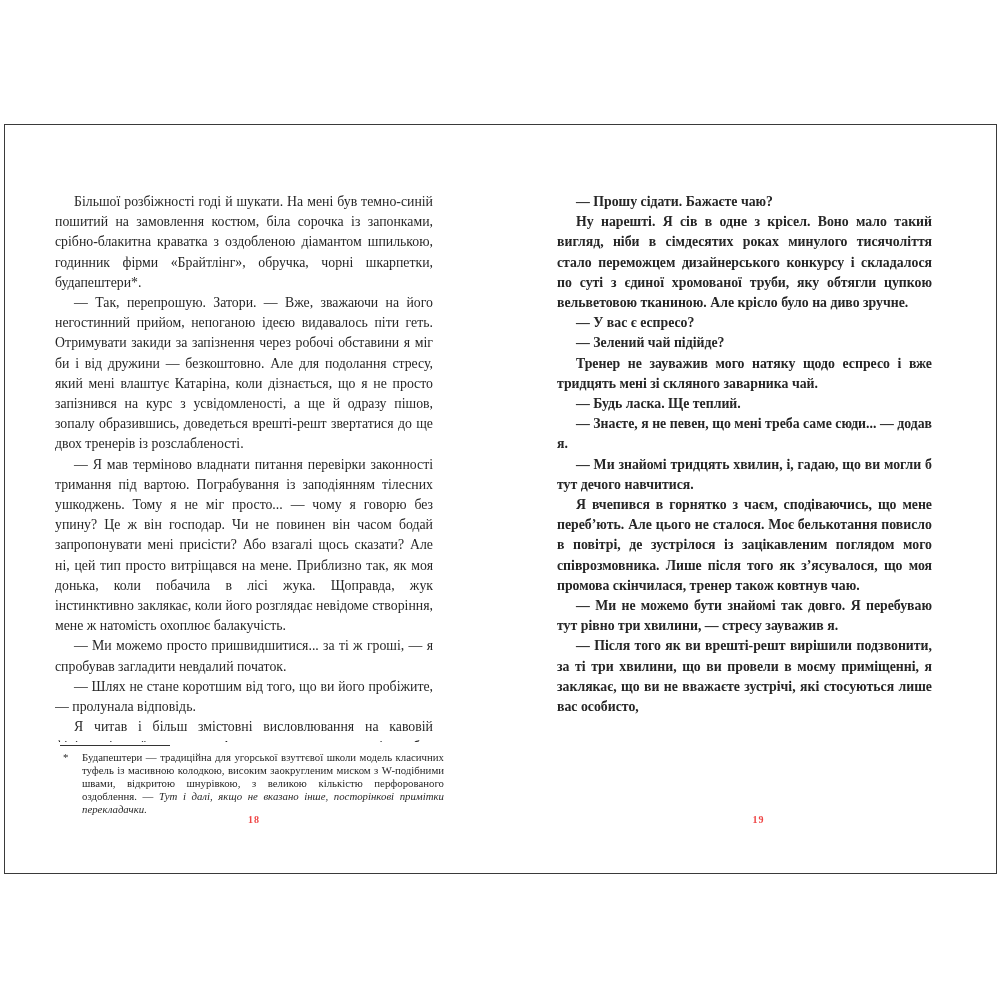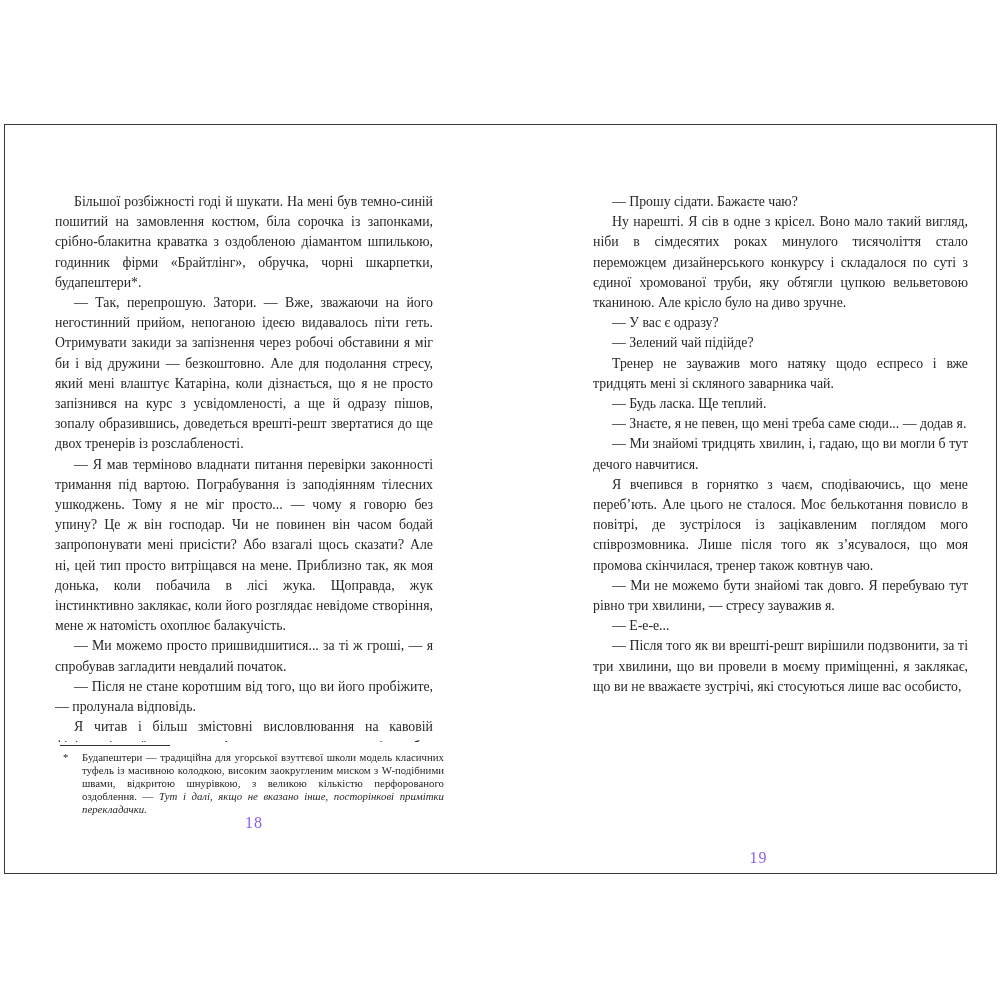--- a/index.html
+++ b/index.html
@@ -18,21 +18,21 @@
   .column {
     position: absolute;
     font-family: "Liberation Serif", "DejaVu Serif", serif;
     font-size: 13.8px;
     line-height: 20.2px;
     color: #262626;
     text-align: justify;
   }
   .column p { margin: 0; text-indent: 19px; }
   .col-left  { left: 55px;  top: 192px; width: 378px; height: 550px; overflow: hidden; }
-  .col-right { left: 593px; top: 192px; width: 375px; height: 614px; overflow: hidden; }
+  .col-right { left: 557px; top: 192px; width: 375px; height: 614px; overflow: hidden; font-weight: bold; }
   .fn-rule {
     position: absolute;
     left: 60px; top: 745px;
     width: 110px; height: 0;
     border-top: 1.4px solid #333333;
   }
   .footnote {
     position: absolute;
     left: 60px; top: 751px;
     width: 384px;
@@ -46,57 +46,57 @@
   }
   .fn-marker {
     position: absolute;
     left: 3px; top: 0;
     font-style: normal;
   }
   .footnote em { font-style: italic; }
   .pagenum {
     position: absolute;
     font-family: "Liberation Serif", "DejaVu Serif", serif;
-    font-size: 16px;
+    font-size: 10px;
     letter-spacing: 1px;
-    color: #8b5cf6;
+    color: #ef4444;
     text-align: center;
+    font-weight: bold;
   }
   .pn-left  { left: 65px;  top: 814px; width: 378px; }
-  .pn-right { left: 571px; top: 849px; width: 375px; text-align: center; }
+  .pn-right { left: 571px; top: 814px; width: 375px; text-align: center; }
 </style>
 </head>
 <body>
 
 <div class="frame"></div>
 
 <div class="column col-left">
   <p>Більшої розбіжності годі й шукати. На мені був темно-синій пошитий на замовлення костюм, біла сорочка із запонками, срібно-блакитна краватка з оздобленою діамантом шпилькою, годинник фірми «Брайтлінг», обручка, чорні шкарпетки, будапештери*.</p>
   <p>— Так, перепрошую. Затори. — Вже, зважаючи на його негостинний прийом, непоганою ідеєю видавалось піти геть. Отримувати закиди за запізнення через робочі обставини я міг би і від дружини — безкоштовно. Але для подолання стресу, який мені влаштує Катаріна, коли дізнається, що я не просто запізнився на курс з усвідомленості, а ще й одразу пішов, зопалу образившись, доведеться врешті-решт звертатися до ще двох тренерів із розслабленості.</p>
   <p>— Я мав терміново владнати питання перевірки законності тримання під вартою. Пограбування із заподіянням тілесних ушкоджень. Тому я не міг просто... — чому я говорю без упину? Це ж він господар. Чи не повинен він часом бодай запропонувати мені присісти? Або взагалі щось сказати? Але ні, цей тип просто витріщався на мене. Приблизно так, як моя донька, коли побачила в лісі жука. Щоправда, жук інстинктивно заклякає, коли його розглядає невідоме створіння, мене ж натомість охоплює балакучість.</p>
   <p>— Ми можемо просто пришвидшитися... за ті ж гроші, — я спробував загладити невдалий початок.</p>
-  <p>— Після не стане коротшим від того, що ви його пробіжите, — пролунала відповідь.</p>
+  <p>— Шлях не стане коротшим від того, що ви його пробіжите, — пролунала відповідь.</p>
   <p>Я читав і більш змістовні висловлювання на кавовій філіжанці своєї секретарки. Але словам цього типа навіть добра кава не зарадила б. Годі й думати про гірший старт.</p>
 </div>
 
 <div class="fn-rule"></div>
 
 <div class="footnote">
   <span class="fn-marker">*</span><span>Будапештери — традиційна для угорської взуттєвої школи модель класичних туфель із масивною колодкою, високим заокругленим миском з W-подібними швами, відкритою шнурівкою, з великою кількістю перфорованого оздоблення. — </span><em>Тут і далі, якщо не вказано інше, посторінкові примітки перекладачки.</em>
 </div>
 
 <div class="column col-right">
   <p>— Прошу сідати. Бажаєте чаю?</p>
   <p>Ну нарешті. Я сів в одне з крісел. Воно мало такий вигляд, ніби в сімдесятих роках минулого тисячоліття стало переможцем дизайнерського конкурсу і складалося по суті з єдиної хромованої труби, яку обтягли цупкою вельветовою тканиною. Але крісло було на диво зручне.</p>
-  <p>— У вас є одразу?</p>
+  <p>— У вас є еспресо?</p>
   <p>— Зелений чай підійде?</p>
   <p>Тренер не зауважив мого натяку щодо еспресо і вже тридцять мені зі скляного заварника чай.</p>
   <p>— Будь ласка. Ще теплий.</p>
   <p>— Знаєте, я не певен, що мені треба саме сюди... — додав я.</p>
   <p>— Ми знайомі тридцять хвилин, і, гадаю, що ви могли б тут дечого навчитися.</p>
   <p>Я вчепився в горнятко з чаєм, сподіваючись, що мене переб’ють. Але цього не сталося. Моє белькотання повисло в повітрі, де зустрілося із зацікавленим поглядом мого співрозмовника. Лише після того як з’ясувалося, що моя промова скінчилася, тренер також ковтнув чаю.</p>
   <p>— Ми не можемо бути знайомі так довго. Я перебуваю тут рівно три хвилини, — стресу зауважив я.</p>
-  <p>— Е-е-е...</p>
   <p>— Після того як ви врешті-решт вирішили подзвонити, за ті три хвилини, що ви провели в моєму приміщенні, я заклякає, що ви не вважаєте зустрічі, які стосуються лише вас особисто,</p>
 </div>
 
 <div class="pagenum pn-left">18</div>
 <div class="pagenum pn-right">19</div>
 
 </body></html>

